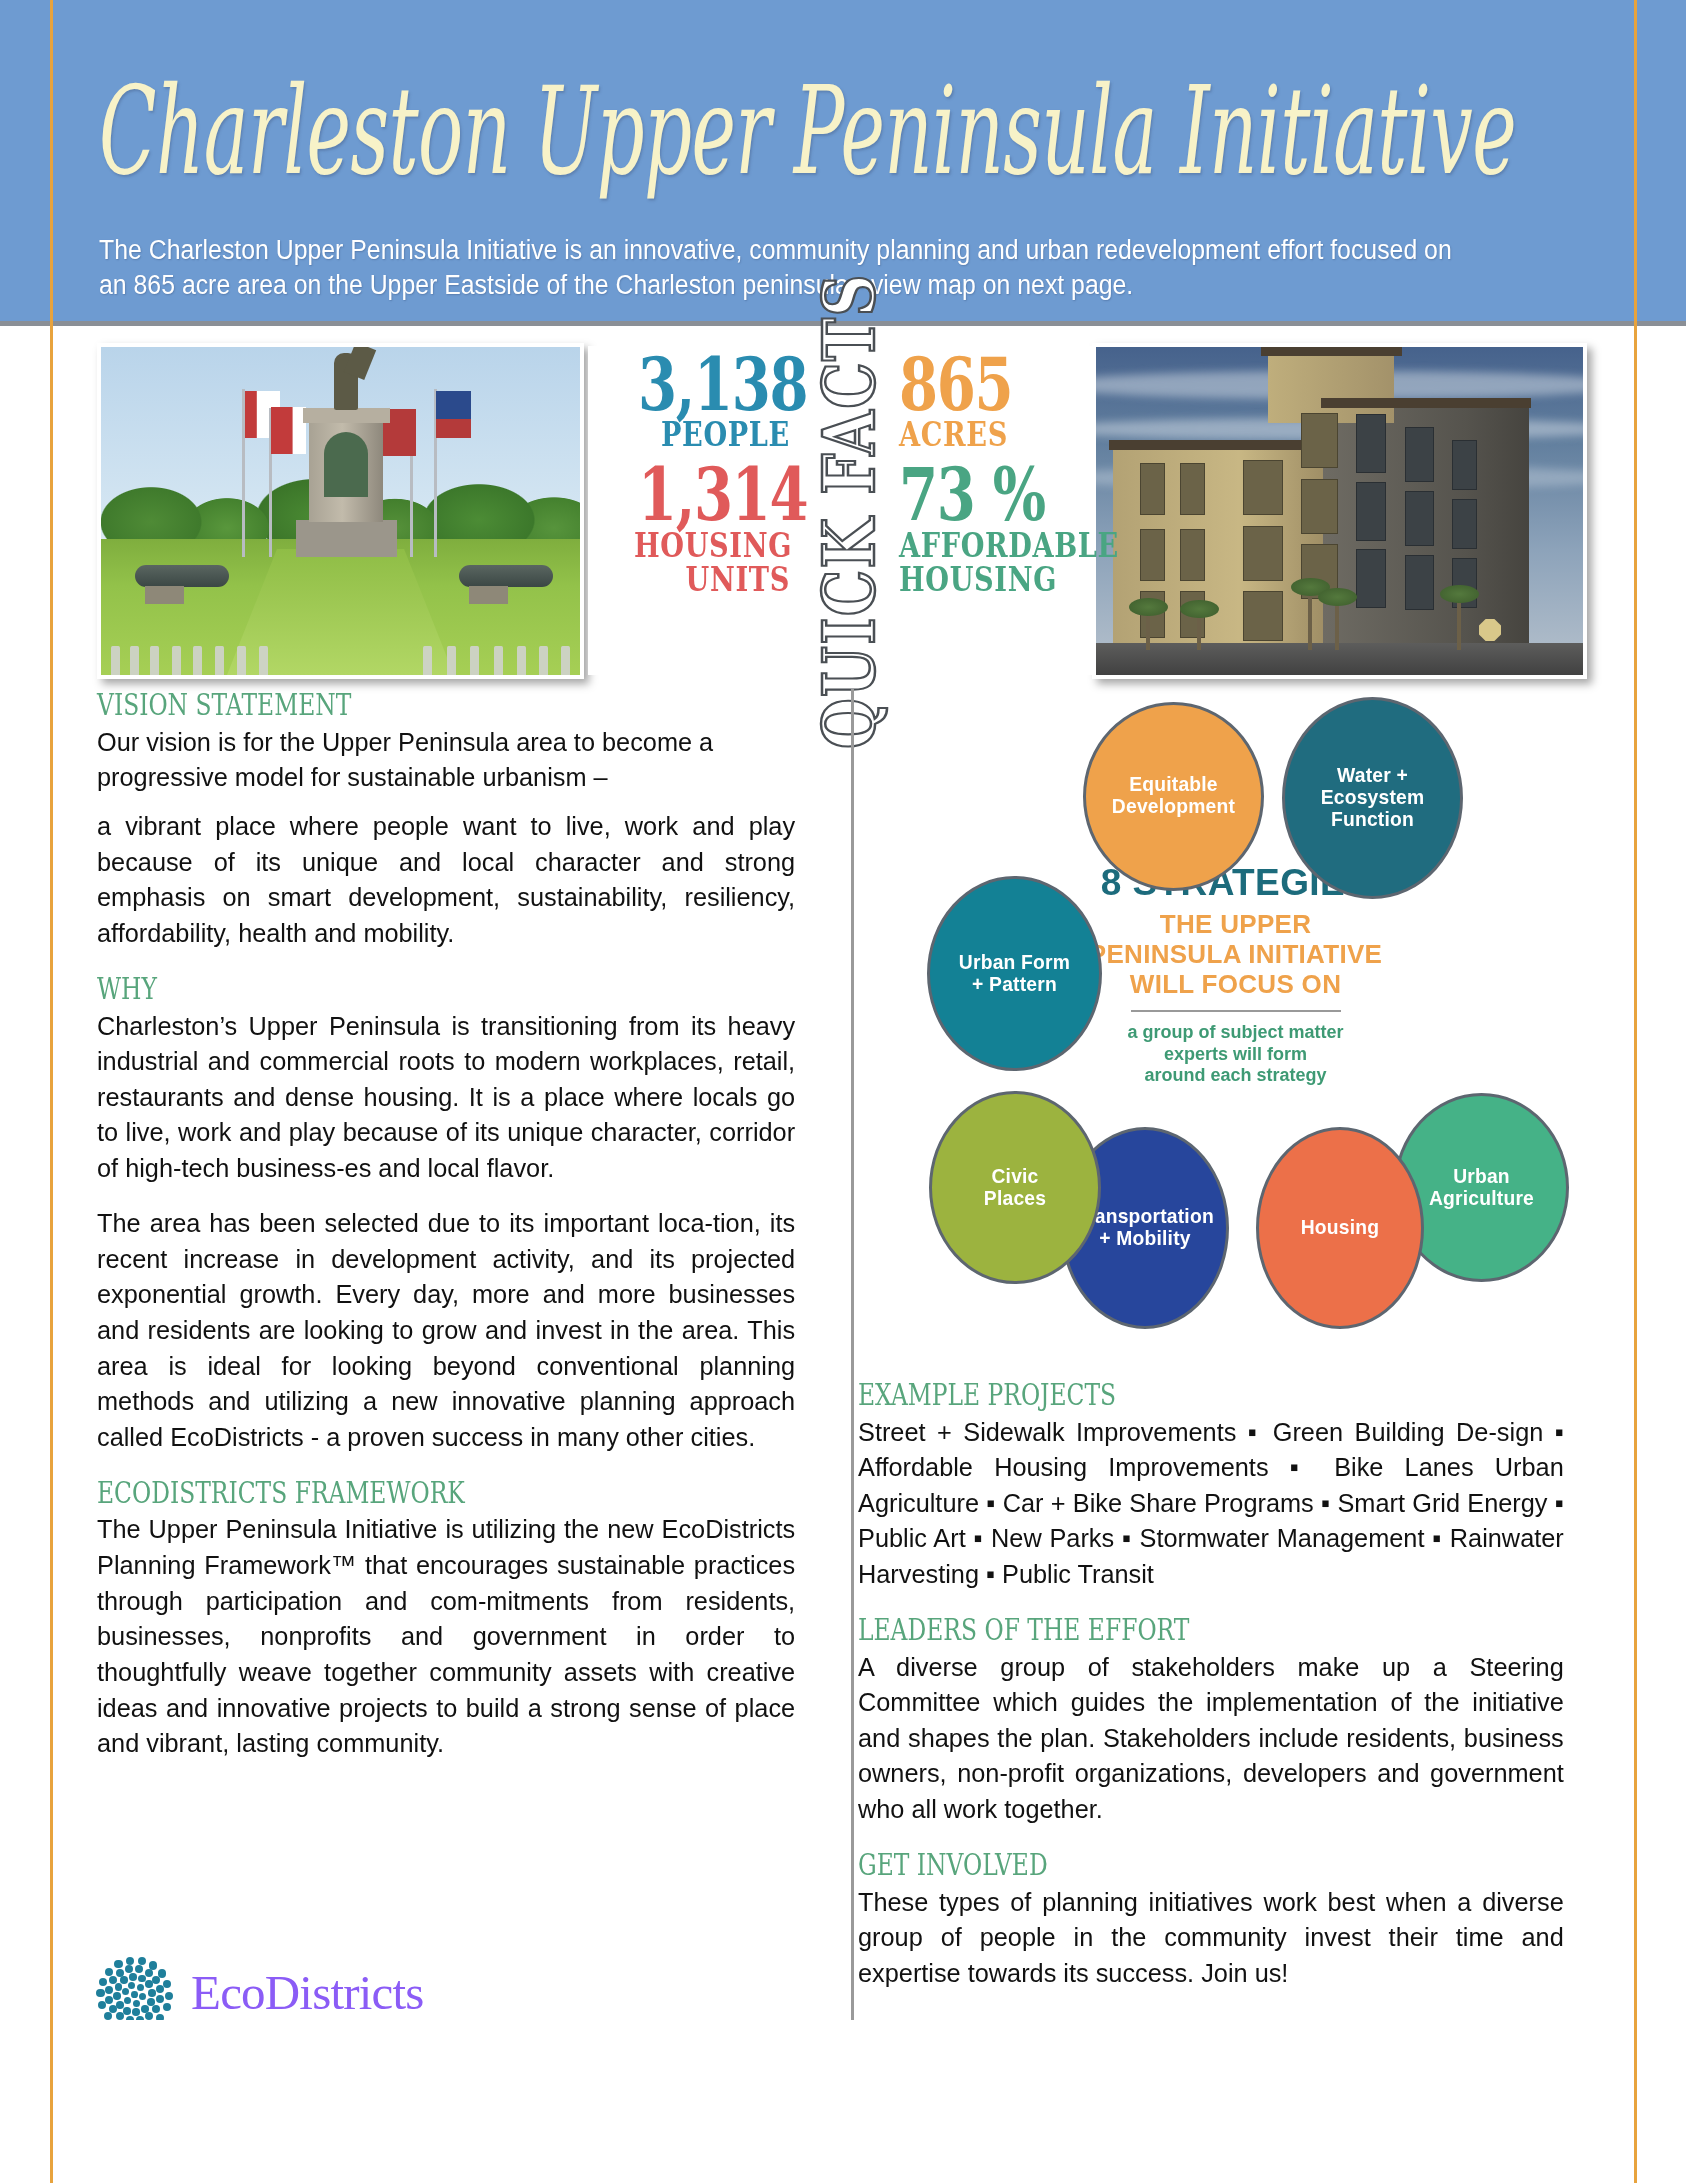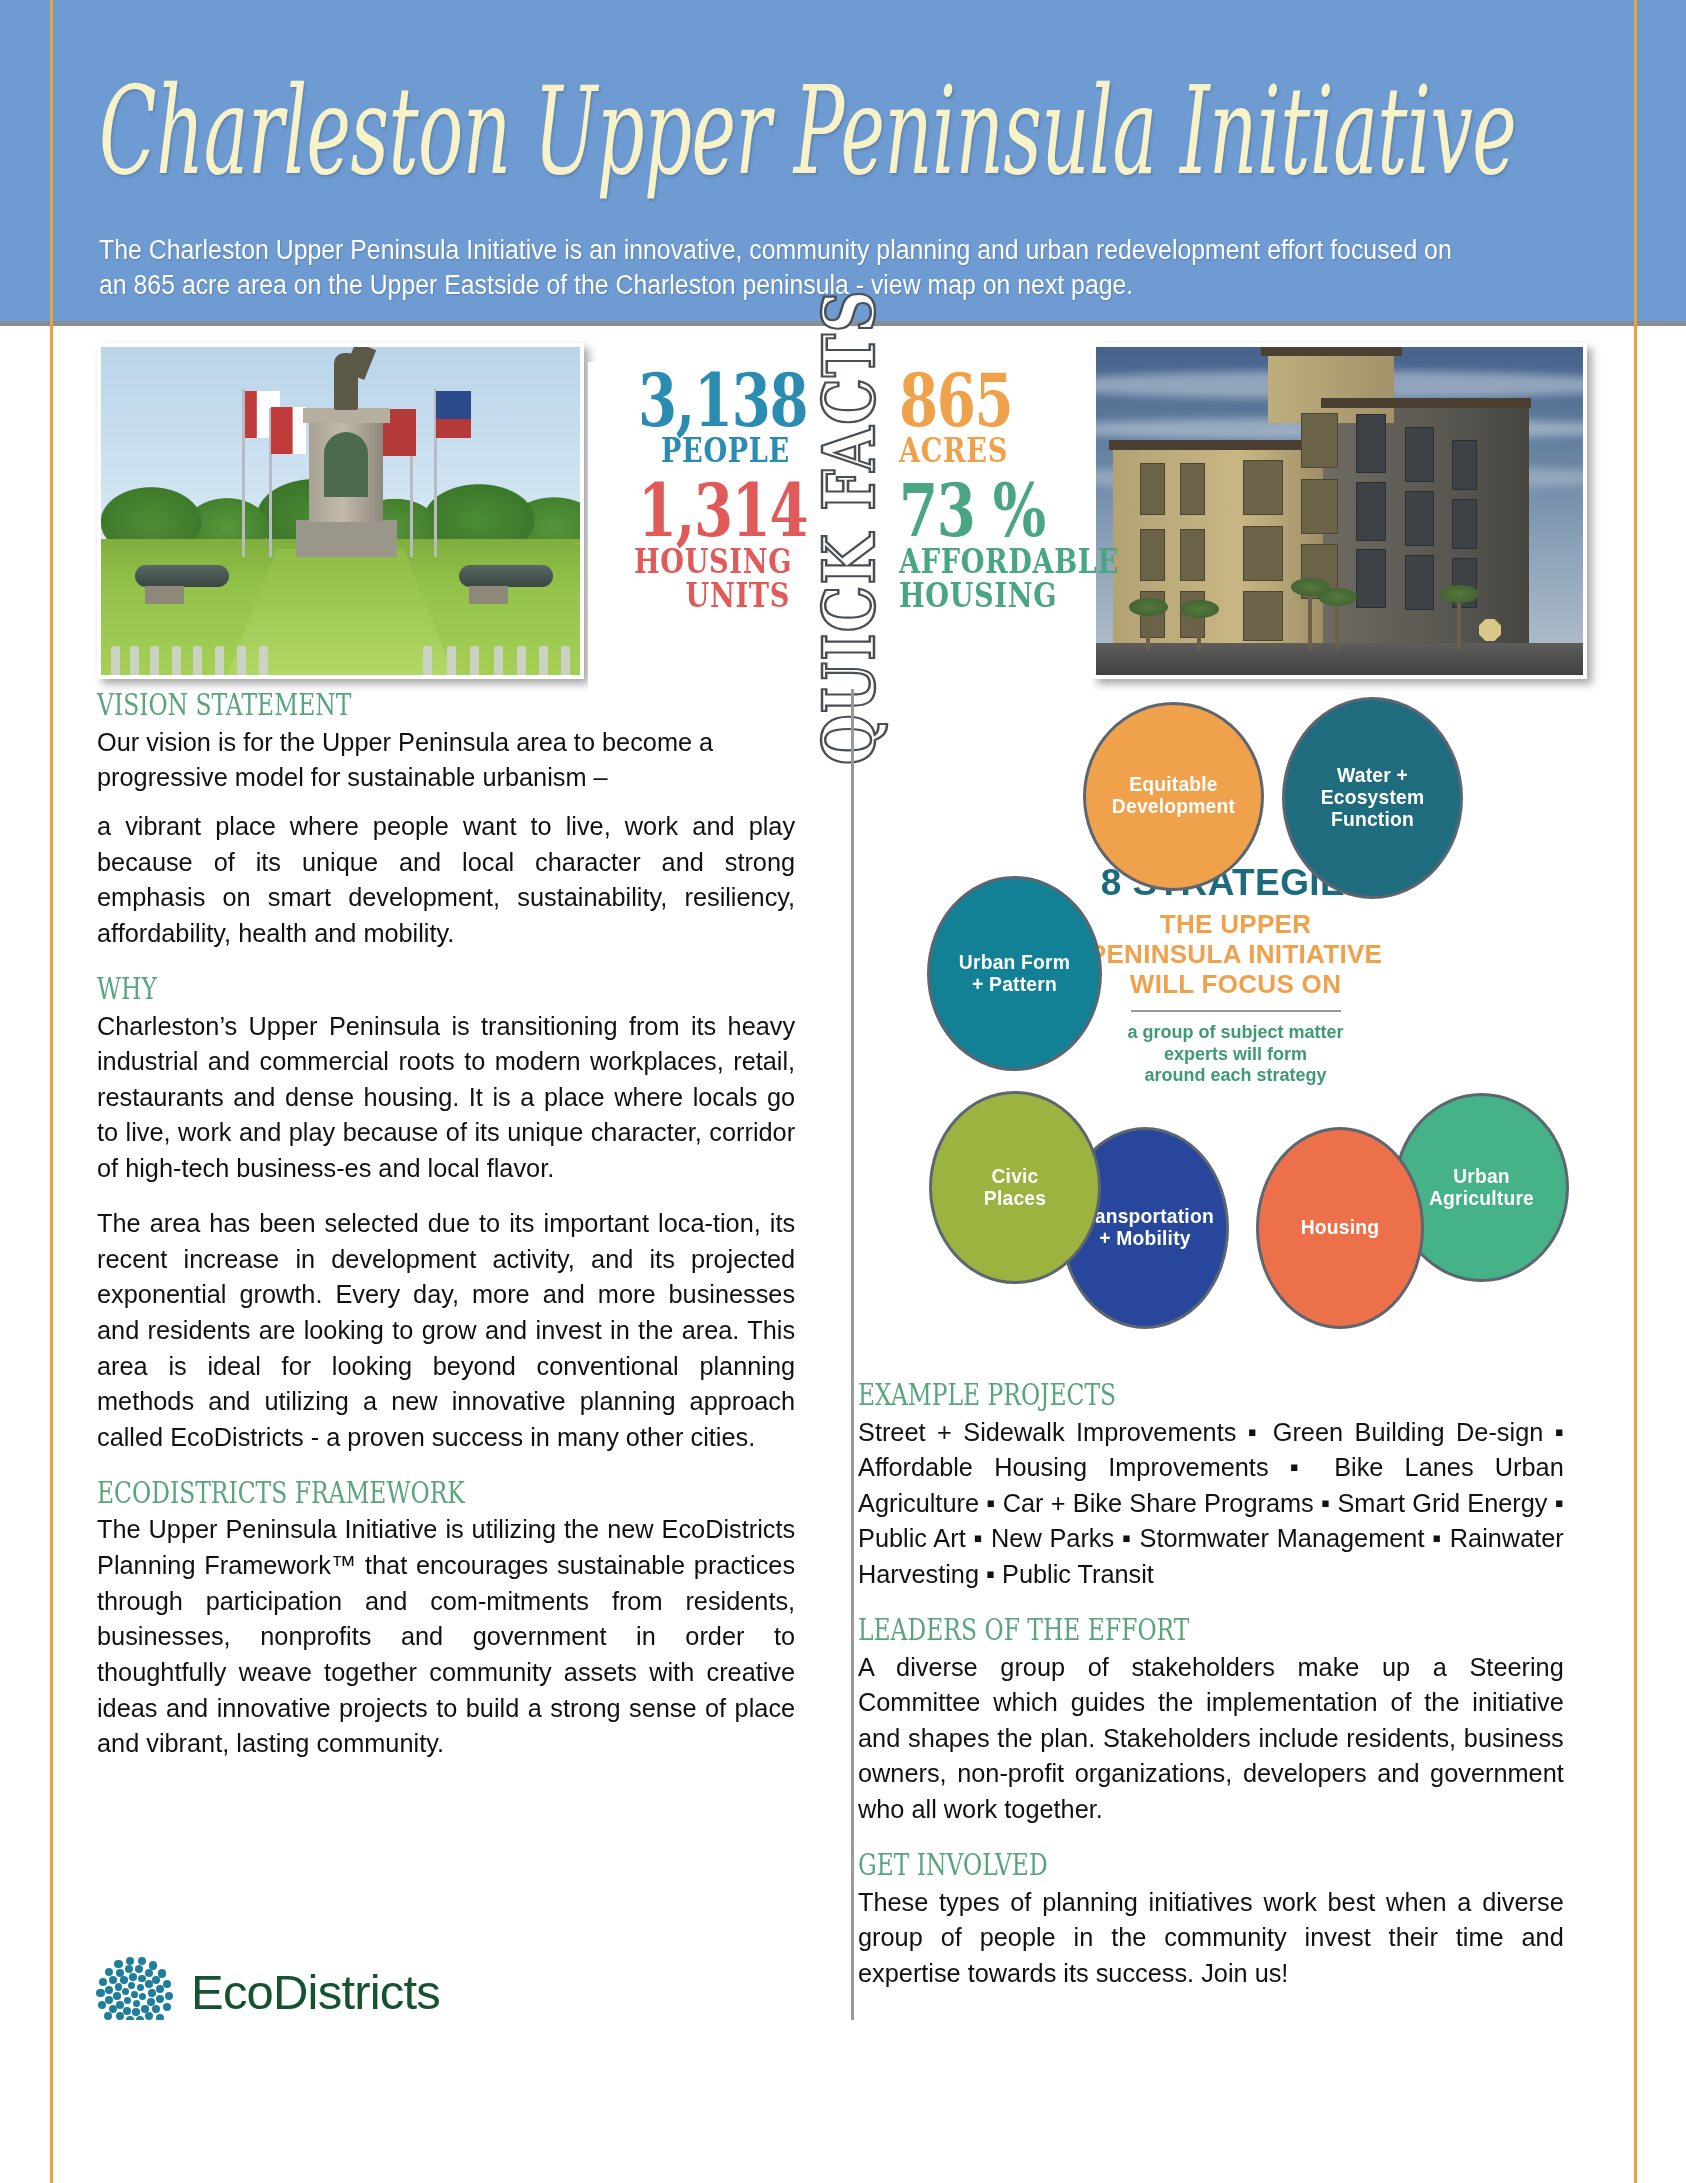--- a/index.html
+++ b/index.html
@@ -104,21 +104,21 @@
   .bld-street{ position:absolute; left:0; right:0; bottom:0; height:32px;
                background:linear-gradient(#5d5d5c,#414141); }
   .palm      { position:absolute; bottom:25px; width:4.2px; background:#6c6048; }
   .palm::before{content:'';position:absolute;left:-17px;top:-13.4px;width:39px;height:18.5px;border-radius:50%;
                background:radial-gradient(ellipse at center,#54793d,#3d5c2c);}
   .stopsign  { position:absolute; right:82px; bottom:34px; width:22px; height:22px;
                background:#d9c88a; clip-path:polygon(30% 0,70% 0,100% 30%,100% 70%,70% 100%,30% 100%,0 70%,0 30%); }
 
   
   .facts {
-    position: absolute; left: 588px; top: 362px; width: 504px; height: 329px;
+    position: absolute; left: 588px; top: 346px; width: 504px; height: 329px;
     background:#ffffff;
   }
   .fact-col { position:absolute; top:6.7px; }
   .fact-left  { left:6.7px;   width:195px; text-align:right; }
   .fact-right { left:311px; width:190px; text-align:left; }
   .fact-num {
     font-family:"DejaVu Serif", serif; font-weight:700;
     font-size:72px; line-height:.90; letter-spacing:-1.7px;
     transform:scaleX(.78); transform-origin:inherit; white-space:nowrap;
   }
@@ -194,21 +194,21 @@
   .wc-note {
     font-size:18px; font-weight:700; line-height:1.2; color:#3E9A74;
   }
 
   
   .eco-logo { position:absolute; left:97px; top:1957px; width:361px; height:81px; }
   .eco-dots { position:absolute; left:0; top:0; width:77px; height:77px; }
   .eco-dot  { position:absolute; width:6.7px; height:6.7px; border-radius:50%; background:#1F7F9B; }
   .eco-word {
     position:absolute; left:94px; top:6.7px;
-    font-family:Liberation Sans, sans-serif; font-size:49px; color:#14532d;
+    font-family:Liberation Serif, serif; font-size:49px; color:#8b5cf6;
     letter-spacing:-0.8px;
   }
 
   
   .footer {
     position:absolute; left:0; bottom:0; width:1687px; height:126px;
     background:#6E9BD1; border-top:5.9px solid #8a8f96;
   }
   .footer-left {
     position:absolute; left:99px; top:44px;

